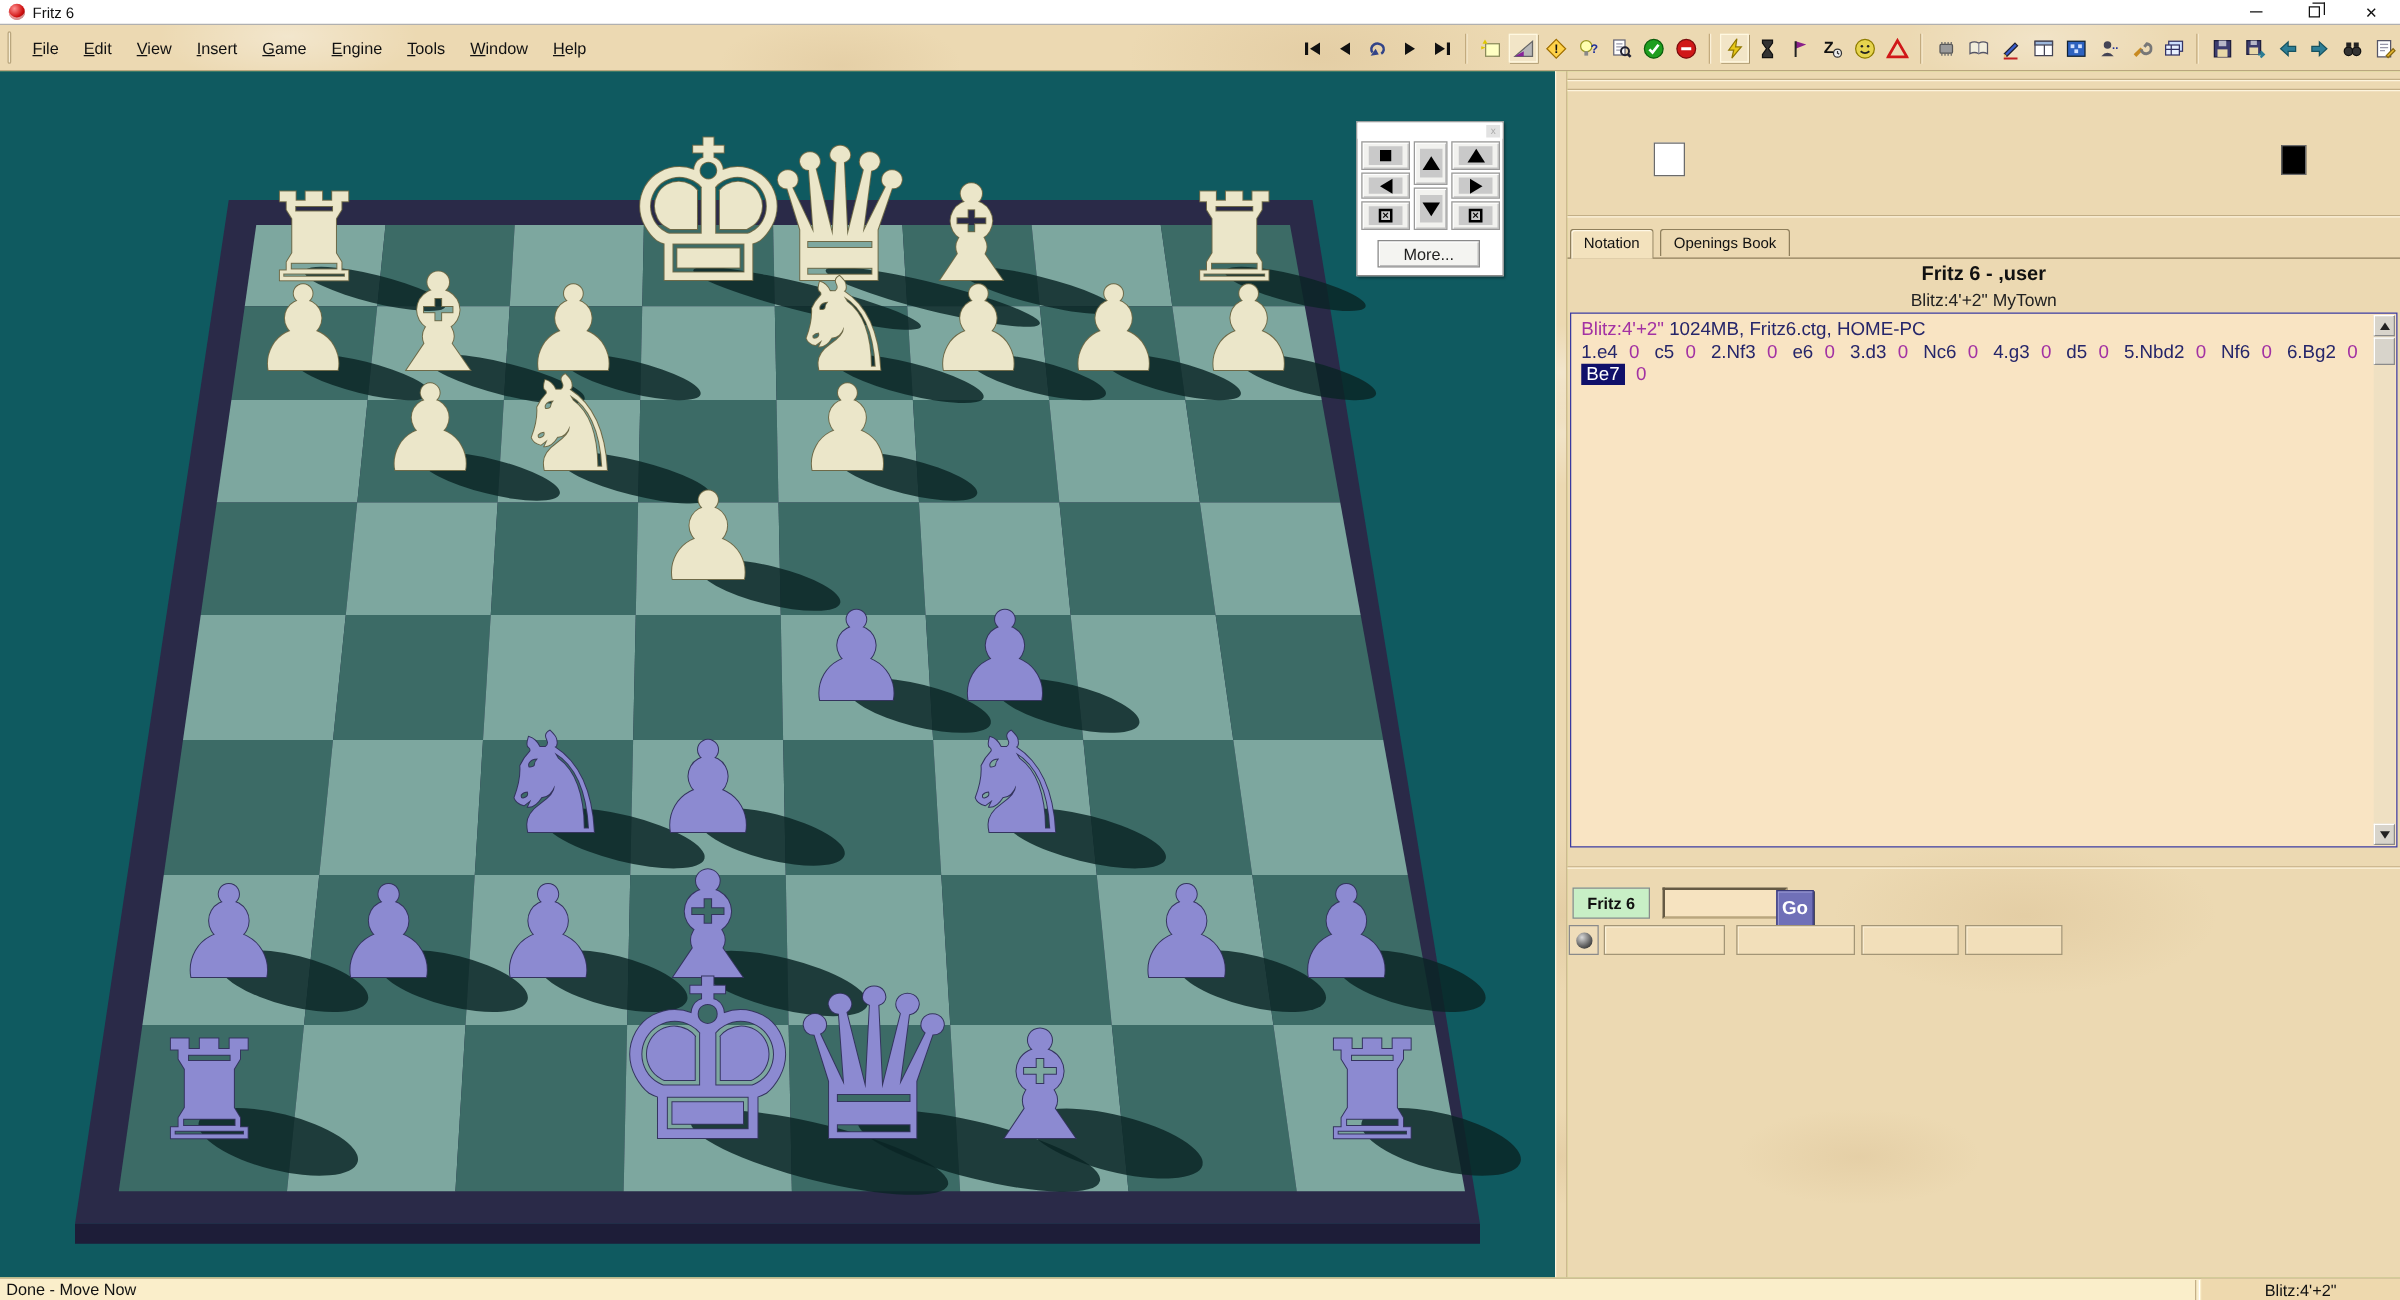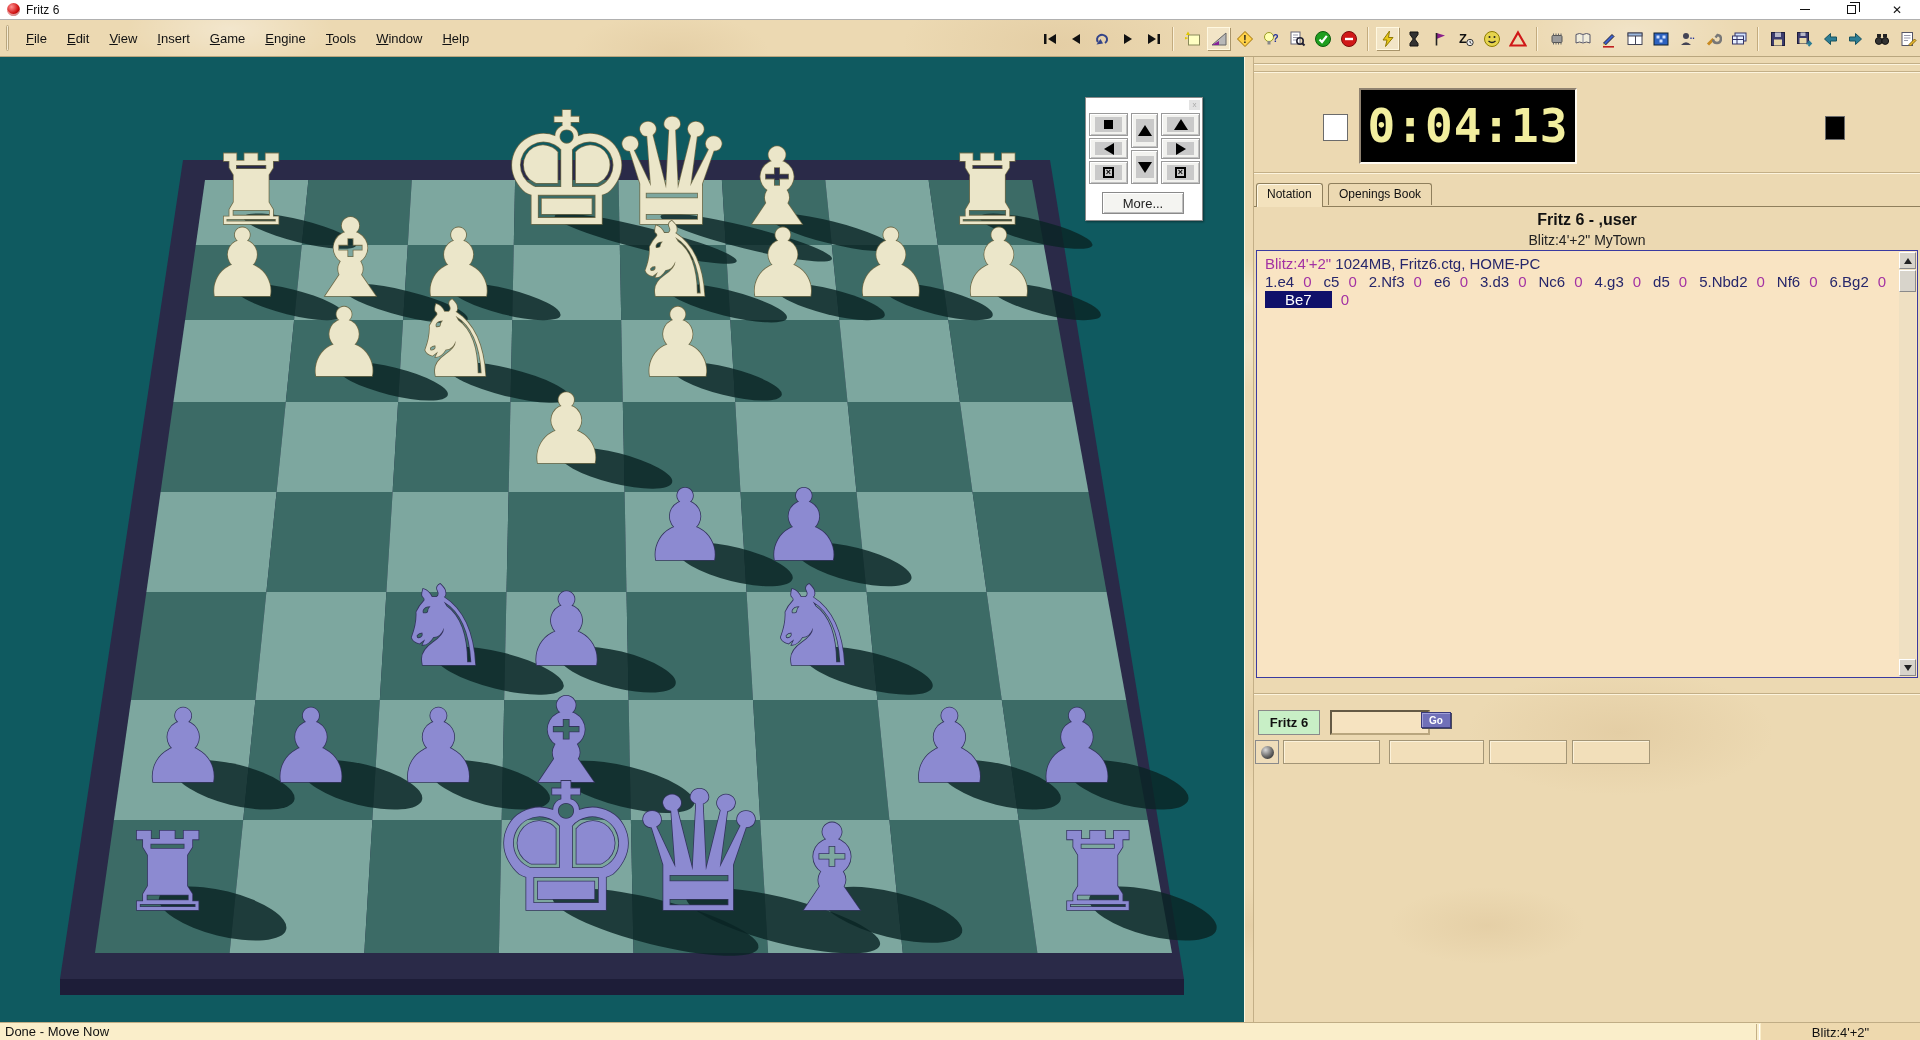--- a/index.html
+++ b/index.html
@@ -88,37 +88,37 @@
               font-size:16px;font-weight:bold;color:#111;}
   .game-sub{position:absolute;left:0;top:175px;width:666px;text-align:center;font-size:14px;color:#222;}
 
   
   .notation-box{position:absolute;left:2px;top:193px;width:662px;height:428px;background:#f9e4c3;
                 border:1px solid #3a3aa0;padding:4px 26px 4px 8px;font-size:15px;line-height:18px;overflow:hidden;}
   .meta-time{color:#a332a3;}
   .meta-info{color:#26266a;}
   .mv{color:#26266a;margin-right:9px;}
   .mv-time{color:#a332a3;margin-right:12px;}
-  .mv-selected{background:#10106a;color:#ffffff;padding:0 20px;}
+  .mv-selected{background:#10106a;color:#ffffff;padding:0 4px;}
   .scrollbar{position:absolute;right:1px;top:1px;width:17px;height:424px;background:#efe0c2;}
   .sb-btn{position:absolute;left:0;width:17px;height:17px;background:#d8d4cb;border:1px solid;
           border-color:#fff #8a8a8a #8a8a8a #fff;display:flex;align-items:center;justify-content:center;}
   .sb-thumb{position:absolute;left:0;top:18px;width:17px;height:22px;background:#d8d4cb;border:1px solid;
             border-color:#fff #8a8a8a #8a8a8a #fff;}
   .sb-tri-up{width:0;height:0;border-left:4px solid transparent;border-right:4px solid transparent;border-bottom:6px solid #222;}
   .sb-tri-dn{width:0;height:0;border-left:4px solid transparent;border-right:4px solid transparent;border-top:6px solid #222;}
 
   
   .engine-name{position:absolute;left:4px;top:653px;width:62px;height:25px;background:#c8efc6;
                border:1px solid #8a8a8a;font-size:13px;font-weight:bold;color:#111;
                display:flex;align-items:center;justify-content:center;}
   .engine-input{position:absolute;left:76px;top:653px;width:100px;height:25px;background:#f6e3c0;
                 border:2px inset #b9a67e;font-size:13px;color:#222;padding:0 4px;}
-  .go-btn{position:absolute;left:167px;top:655px;width:30px;height:16px;background:#7070b8;color:#fff;
-          font-size:10px;font-weight:bold;border:1px solid #3a3a7a;
+  .go-btn{position:absolute;left:167px;top:655px;width:30px;height:29px;background:#7070b8;color:#fff;
+          font-size:15px;font-weight:bold;border:1px solid #3a3a7a;
           box-shadow:inset 1px 1px 0 #a0a0d8, 1px 1px 0 #4a4a5a;
           display:flex;align-items:center;justify-content:center;}
   .sphere-btn{position:absolute;left:1px;top:683px;width:24px;height:24px;background:#efddba;
               border:1px solid #8a8a8a;display:flex;align-items:center;justify-content:center;}
   .sphere{width:13px;height:13px;border-radius:50%;
           background:radial-gradient(circle at 35% 30%, #d8d8d8, #666 55%, #1e1e1e 95%);}
   .eng-cell{position:absolute;top:683px;height:24px;background:#f2dfba;border:1px solid #a39576;
             box-shadow:inset 1px 1px 0 #fcf2da;}
 
   
@@ -557,23 +557,20 @@
       <div class="nav-more">More...</div>
     </div>
   </div>
 
   <div class="v-divider parch"></div>
   <div class="right-panel parch">
     <div class="groove" style="top:6px;"></div>
     <div class="groove" style="top:14px;"></div>
 
     <span class="turn-sq" style="left:69px;top:57px;width:25px;height:27px;background:#ffffff;"></span>
-    <div class="clock-box" style="left:105px;top:31px;width:218px;">
-      <span class="clock-digits" id="white-clock-digits" style="color: rgb(242, 238, 158);">0:04:13</span>
-    </div>
     <span class="turn-sq" style="left:571px;top:59px;width:20px;height:24px;background:#000000;"></span>
 
     <div class="groove" style="top:115px;"></div>
 
     <div class="tab tab-active" style="left:2px;">Notation</div>
     <div class="tab" style="left:74px;">Openings Book</div>
     <div class="tab-row-base"></div>
 
     <div class="game-title">Fritz 6 - ,user</div>
     <div class="game-sub">Blitz:4'+2" MyTown</div>

